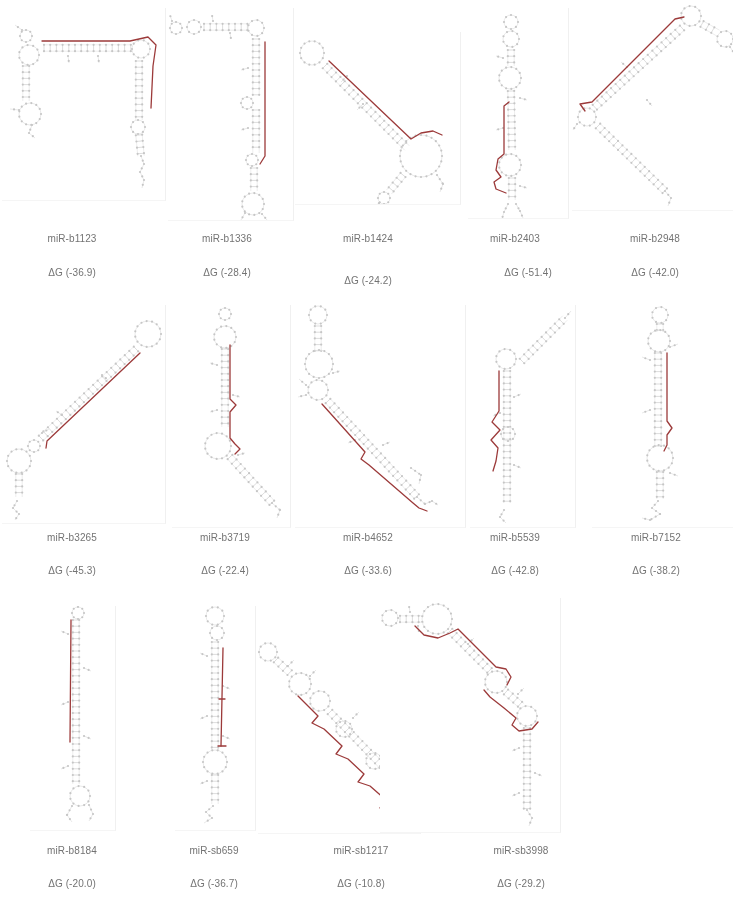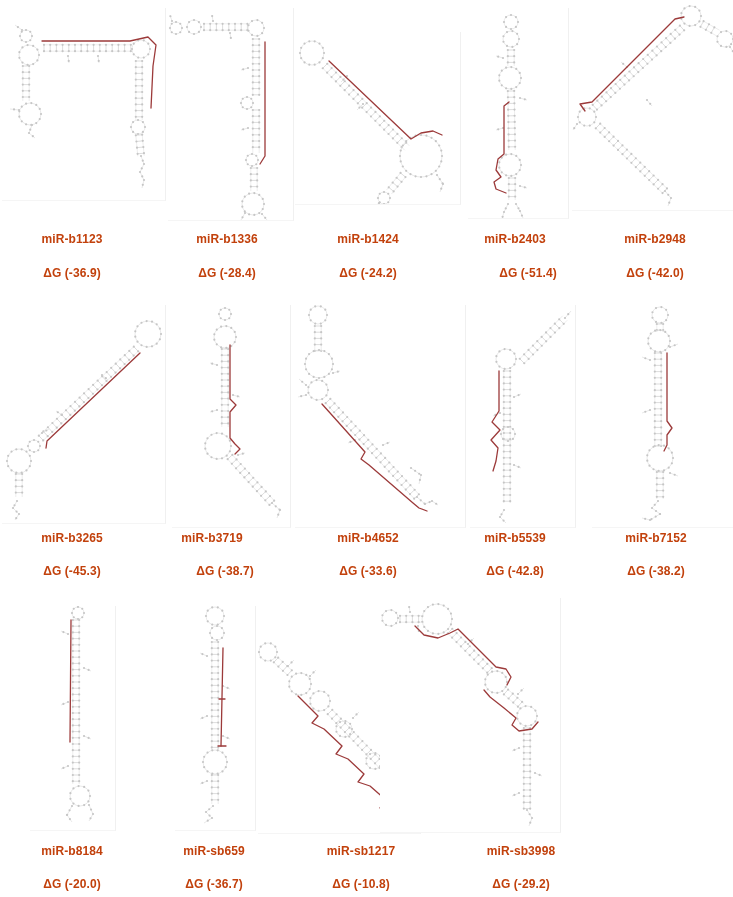--- a/index.html
+++ b/index.html
@@ -8,21 +8,21 @@
     font-family:"Liberation Sans",sans-serif;
   }
   .figure{position:absolute;inset:0;}
   .panel{
     position:absolute;background:#ffffff;
     border-right:1px solid #f0f0f0;border-bottom:1px solid #f5f5f5;
   }
   .panel svg{display:block;}
   .panel-label{
     position:absolute;transform:translateX(-50%);
-    font-weight:bold;font-size:12px;line-height:16px;color:#c2410c;
+    font-weight:normal;font-size:10px;line-height:16px;color:#737373;
     white-space:nowrap;letter-spacing:0.1px;
   }
 </style>
 </head>
 <body>
 
 <div class="figure" id="figure-root">
     <div class="panel" style="left: 2px; top: 8px; width: 163px; height: 192px;">
       <svg width="163" height="192" viewBox="0 0 163 192">
         <circle cx="24" cy="28" r="6" fill="none" stroke="#e0e0e0" stroke-width="0.7"></circle>
@@ -543,21 +543,21 @@
         <path d="M52,44 L46,50" fill="none" stroke="#e0e0e0" stroke-width="0.7"></path>
         <circle cx="52" cy="44" r="1.1" fill="#c6c6c6"></circle>
         <circle cx="48.46446609406726" cy="47.53553390593274" r="1.1" fill="#c6c6c6"></circle>
         <path d="M68,72 L62,78" fill="none" stroke="#e0e0e0" stroke-width="0.7"></path>
         <circle cx="68" cy="72" r="1.1" fill="#c6c6c6"></circle>
         <circle cx="64.46446609406726" cy="75.53553390593274" r="1.1" fill="#c6c6c6"></circle>
         <path d="M34,29 L116,107 L126,101 L138,99 L147,103" fill="none" stroke="#9c3a3a" stroke-width="1.3" stroke-linejoin="round" stroke-linecap="round"></path>
       </svg>
     </div>
     <div class="panel-label" style="left: 368px; top: 231px; text-align: right;">miR-b1424</div>
-    <div class="panel-label" style="left: 368px; top: 265px;">ΔG (-24.2)</div>
+    <div class="panel-label" style="left: 368px; top: 273px;">ΔG (-24.2)</div>
     <div class="panel" style="left: 468px; top: 8px; width: 100px; height: 210px;">
       <svg width="100" height="210" viewBox="0 0 100 210">
         <circle cx="43" cy="14" r="7" fill="none" stroke="#e0e0e0" stroke-width="0.7"></circle>
         <circle cx="50" cy="14" r="1.1" fill="#c6c6c6"></circle>
         <circle cx="47.94974746830583" cy="18.94974746830583" r="1.1" fill="#c6c6c6"></circle>
         <circle cx="43" cy="21" r="1.1" fill="#c6c6c6"></circle>
         <circle cx="38.05025253169417" cy="18.949747468305834" r="1.1" fill="#c6c6c6"></circle>
         <circle cx="36" cy="14" r="1.1" fill="#c6c6c6"></circle>
         <circle cx="38.05025253169417" cy="9.050252531694168" r="1.1" fill="#c6c6c6"></circle>
         <circle cx="43" cy="7" r="1.1" fill="#c6c6c6"></circle>
@@ -1140,22 +1140,22 @@
         <circle cx="65.80761973820411" cy="91.3736056394869" r="1.1" fill="#c6c6c6"></circle>
         <path d="M45,105 L38,107" fill="none" stroke="#e0e0e0" stroke-width="0.7"></path>
         <circle cx="45" cy="105" r="1.1" fill="#c6c6c6"></circle>
         <circle cx="40.19238026179588" cy="106.3736056394869" r="1.1" fill="#c6c6c6"></circle>
         <path d="M66,150 L73,148" fill="none" stroke="#e0e0e0" stroke-width="0.7"></path>
         <circle cx="66" cy="150" r="1.1" fill="#c6c6c6"></circle>
         <circle cx="70.80761973820411" cy="148.6263943605131" r="1.1" fill="#c6c6c6"></circle>
         <path d="M58,40 L58,94 L64,100 L58,107 L58,133 L63,139 L68,144 L63,149" fill="none" stroke="#9c3a3a" stroke-width="1.3" stroke-linejoin="round" stroke-linecap="round"></path>
       </svg>
     </div>
-    <div class="panel-label" style="left: 212px; top: 530px; text-align: center;">miR-b3719</div>
-    <div class="panel-label" style="left: 225px; top: 563px;">ΔG (-38.7)</div>
+    <div class="panel-label" style="left: 225px; top: 530px; text-align: center;">miR-b3719</div>
+    <div class="panel-label" style="left: 225px; top: 563px;">ΔG (-22.4)</div>
     <div class="panel" style="left: 295px; top: 305px; width: 170px; height: 222px;">
       <svg width="170" height="222" viewBox="0 0 170 222">
         <circle cx="23" cy="10" r="9" fill="none" stroke="#e0e0e0" stroke-width="0.7"></circle>
         <circle cx="32" cy="10" r="1.1" fill="#c6c6c6"></circle>
         <circle cx="30.281152949374526" cy="15.290067270632258" r="1.1" fill="#c6c6c6"></circle>
         <circle cx="25.781152949374526" cy="18.559508646656383" r="1.1" fill="#c6c6c6"></circle>
         <circle cx="20.218847050625474" cy="18.559508646656383" r="1.1" fill="#c6c6c6"></circle>
         <circle cx="15.718847050625474" cy="15.29006727063226" r="1.1" fill="#c6c6c6"></circle>
         <circle cx="14" cy="10.000000000000002" r="1.1" fill="#c6c6c6"></circle>
         <circle cx="15.718847050625472" cy="4.709932729367742" r="1.1" fill="#c6c6c6"></circle>

